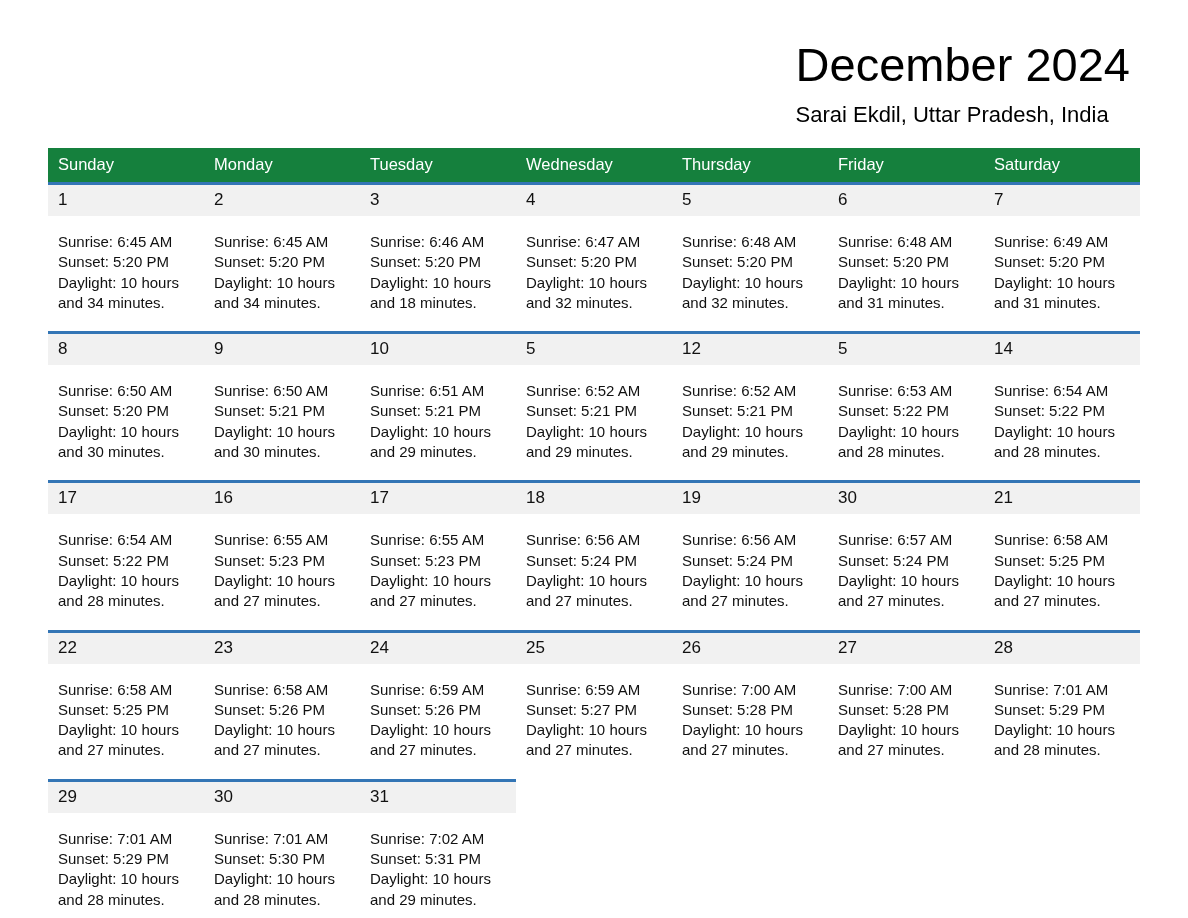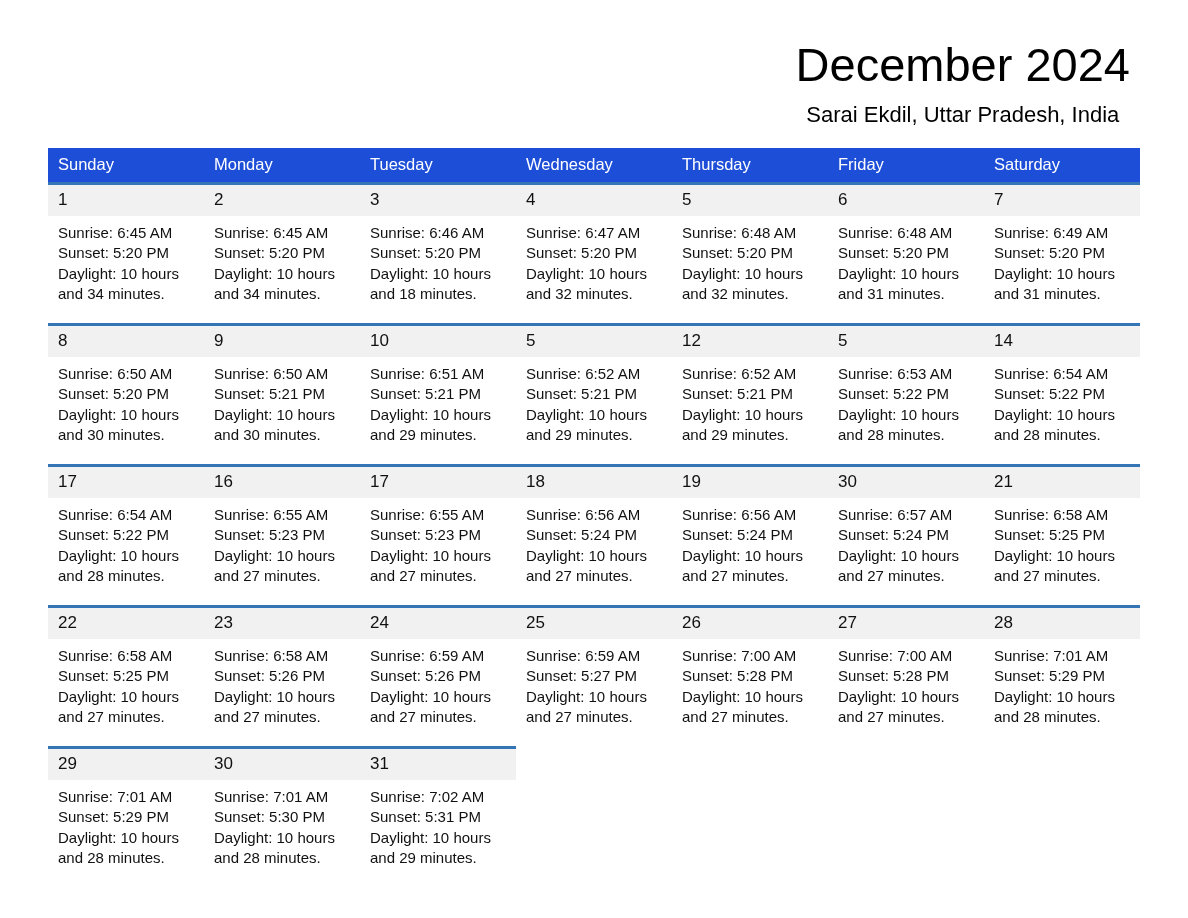--- a/index.html
+++ b/index.html
@@ -62,21 +62,21 @@
     letter-spacing: -0.5px;
     color: #1068b1;
     font-family: "DejaVu Sans", sans-serif;
     font-weight: 400;
     line-height: 38px;
   }
   .title-block {
     position: absolute;
     right: 10px;
     top: 38px;
-    text-align: center;
+    text-align: left;
   }
   .month-title {
     font-size: 47px;
     font-weight: 400;
     color: #000;
     line-height: 54px;
     white-space: nowrap;
   }
   .location-title {
     margin-top: 9px;
@@ -89,21 +89,21 @@
 
   
   .calendar {
     width: 1092px;
     border-collapse: collapse;
     table-layout: fixed;
   }
   .calendar col { width: 156px; }
 
   thead th {
-    background: #1d4ed8;
+    background: #15803d;
     color: #ffffff;
     font-size: 16.5px;
     font-weight: 400;
     text-align: left;
     padding: 7px 0 8px 10px;
     height: 19px;
     vertical-align: middle;
     border: none;
   }
 
@@ -123,21 +123,21 @@
   }
 
   .daynum {
     background: #f1f1f1;
     font-size: 17px;
     line-height: 20px;
     padding: 5px 0 6px 10px;
     color: #111111;
   }
   .details {
-    padding: 7px 8px 0 10px;
+    padding: 16px 8px 0 10px;
     font-size: 15px;
     line-height: 20.3px;
     color: #111111;
   }
   .details div { white-space: nowrap; }
   .spacer-row td { height: 18px; border: none; background:#fff; padding:0; }
 </style>
 </head>
 <body>
 

